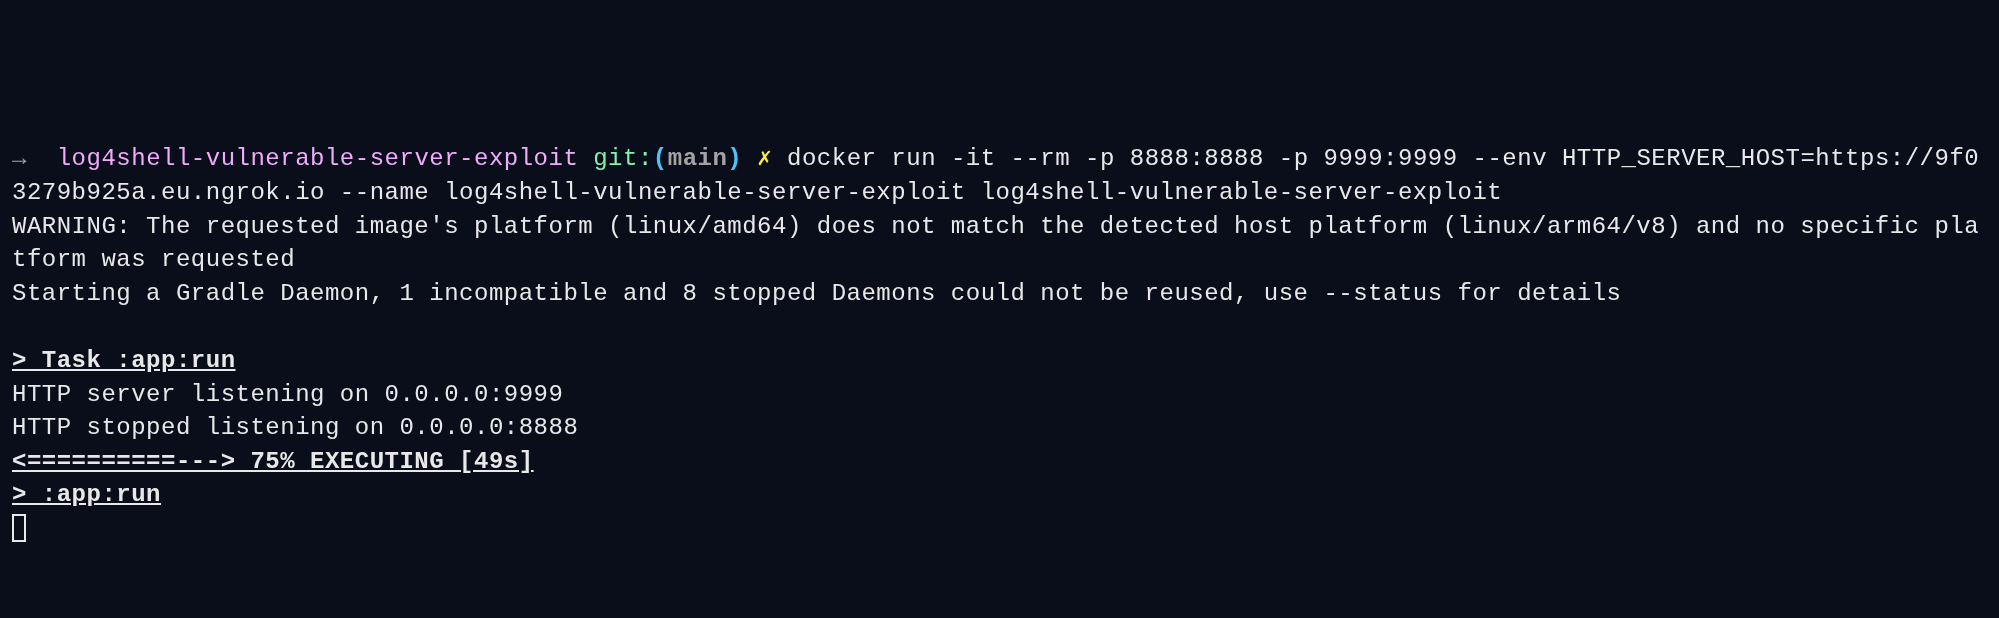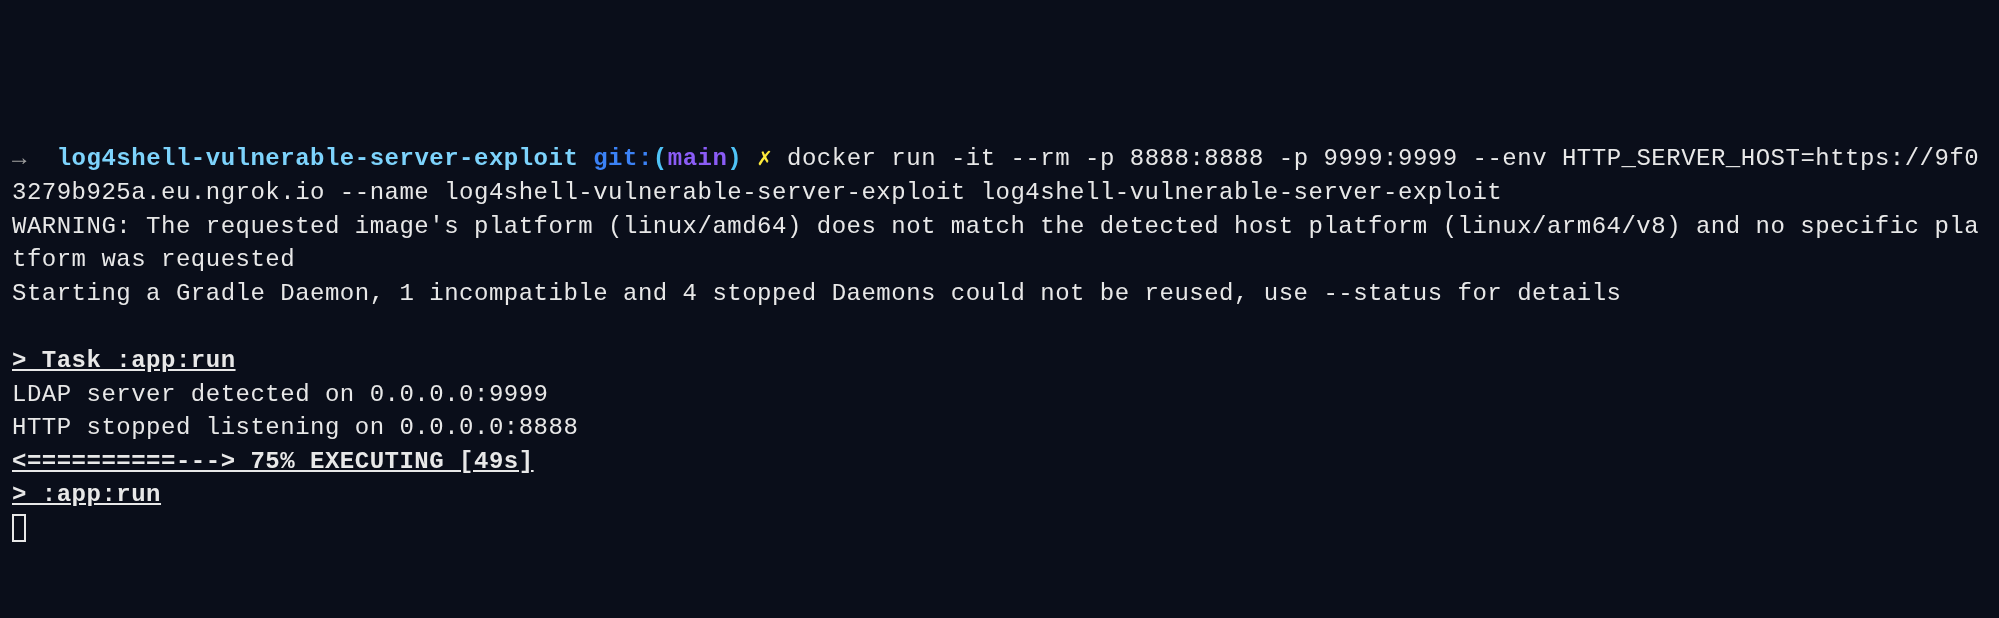--- a/index.html
+++ b/index.html
@@ -15,33 +15,33 @@
       line-height: 1.4;
       padding: 8px 12px;
       white-space: pre-wrap;
       word-break: break-all;
       letter-spacing: 0.5px;
     }
     .prompt-arrow {
       color: #a0a0a0;
     }
     .dir-name {
-      color: #7dd3fc;
-      font-weight: bold;
+      color: #f0abfc;
+      font-weight: normal;
     }
     .git-label {
-      color: #3b82f6;
-      font-weight: bold;
+      color: #86efac;
+      font-weight: normal;
     }
     .git-paren {
       color: #4fc3f7;
       font-weight: bold;
     }
     .git-branch {
-      color: #8b5cf6;
+      color: #a3a3a3;
       font-weight: bold;
     }
     .dirty-mark {
       color: #ffeb3b;
       font-weight: bold;
     }
     .command {
       color: #e8e8e8;
     }
     .output {
@@ -62,23 +62,23 @@
       width: 100%;
     }
   </style>
 </head>
 <body>
 
 
 
 <div class="terminal-content"><span class="prompt-arrow">→  </span><span class="dir-name">log4shell-vulnerable-server-exploit</span><span class="git-label"> git:</span><span class="git-paren">(</span><span class="git-branch">main</span><span class="git-paren">)</span><span class="dirty-mark"> ✗ </span><span class="command">docker run -it --rm -p 8888:8888 -p 9999:9999 --env HTTP_SERVER_HOST=https://9f03279b925a.eu.ngrok.io --name log4shell-vulnerable-server-exploit log4shell-vulnerable-server-exploit</span>
 <span class="output">WARNING: The requested image's platform (linux/amd64) does not match the detected host platform (linux/arm64/v8) and no specific platform was requested</span>
-<span class="output">Starting a Gradle Daemon, 1 incompatible and 4 stopped Daemons could not be reused, use --status for details</span>
+<span class="output">Starting a Gradle Daemon, 1 incompatible and 8 stopped Daemons could not be reused, use --status for details</span>
 <span class="output"></span>
 <span class="output bold">&gt; Task :app:run</span>
-<span class="output">LDAP server detected on 0.0.0.0:9999</span>
+<span class="output">HTTP server listening on 0.0.0.0:9999</span>
 <span class="output">HTTP stopped listening on 0.0.0.0:8888</span>
 <span class="output bold">&lt;==========---&gt; 75% EXECUTING [49s]</span>
 <span class="output bold">&gt; :app:run</span>
 <span class="cursor"></span></div>
 
 
 
 
 </body></html>

